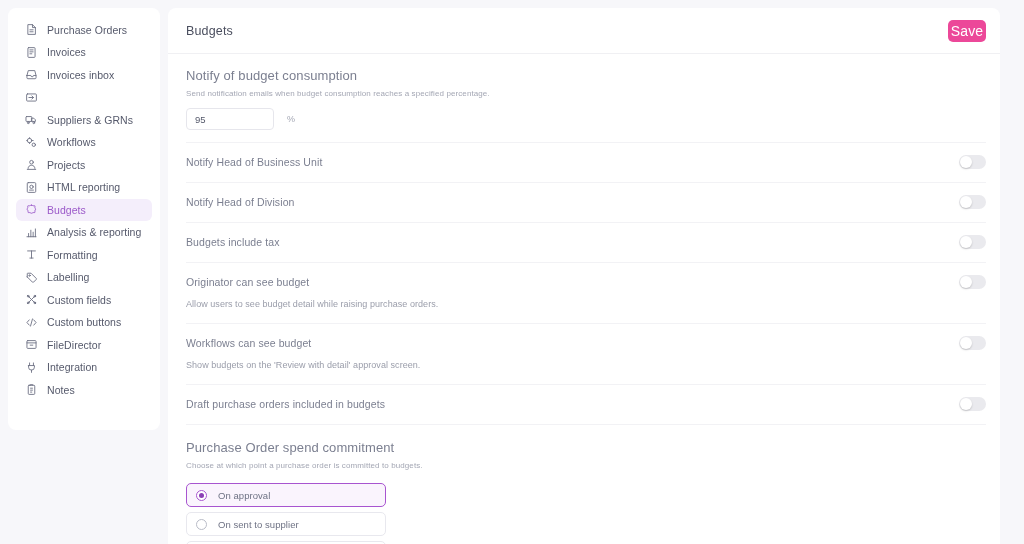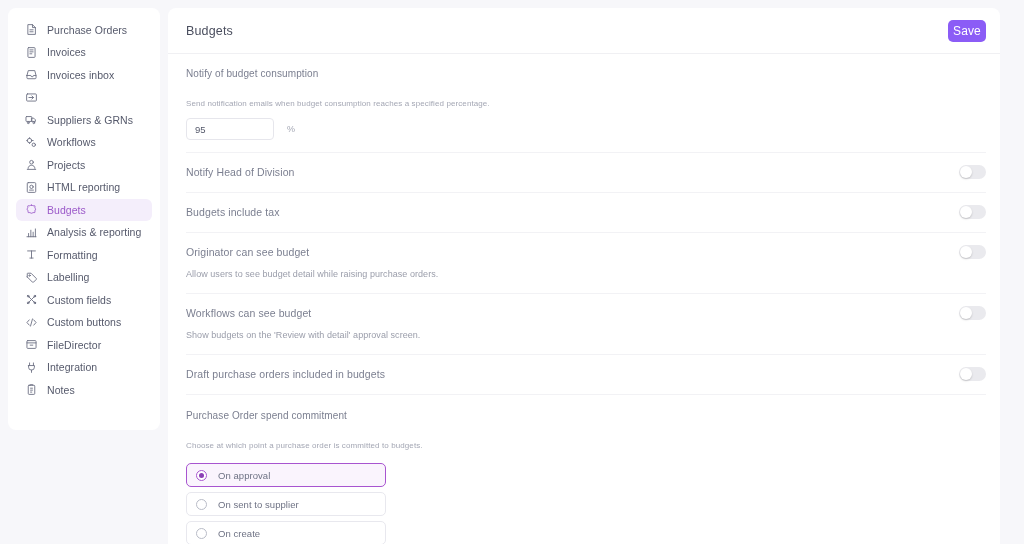--- a/index.html
+++ b/index.html
@@ -85,46 +85,46 @@
     align-items: center;
     padding: 0 14px 0 18px;
   }
   .page-title {
     font-size: 12.5px;
     color: #4a4e5e;
     letter-spacing: .15px;
   }
   .save-button {
     margin-left: auto;
-    background: #8b5cf6;
+    background: #ec4899;
     color: #ffffff;
     border: none;
     border-radius: 5px;
-    font-size: 12px;
+    font-size: 14px;
     font-family: "Liberation Sans", sans-serif;
     width: 38px;
     height: 22px;
     cursor: pointer;
     letter-spacing: .1px;
   }
 
   .panel-body {
     padding: 0 14px 0 18px;
   }
 
   .section-title {
-    font-size: 10px;
+    font-size: 13px;
     color: #7b7f90;
     letter-spacing: .1px;
   }
   .section-desc {
     font-size: 8px;
     color: #a4a7b4;
     letter-spacing: .1px;
-    margin-top: 20px;
+    margin-top: 6px;
   }
 
   
   .consumption {
     padding-top: 14px;
     padding-bottom: 12px;
   }
   .pct-row {
     display: flex;
     align-items: center;
@@ -442,20 +442,28 @@
         <div class="section-desc">Send notification emails when budget consumption reaches a specified percentage.</div>
         <div class="pct-row">
           <input class="pct-input" type="text" value="95" style="">
           <span class="pct-symbol">%</span>
         </div>
       </div>
 
       <div id="settings-rows">
           <div class="setting-row">
             <div class="setting-text">
+              <div class="setting-label">Notify Head of Business Unit</div>
+            </div>
+            <div class="toggle">
+              <div class="knob"></div>
+            </div>
+          </div>
+          <div class="setting-row">
+            <div class="setting-text">
               <div class="setting-label">Notify Head of Division</div>
             </div>
             <div class="toggle">
               <div class="knob"></div>
             </div>
           </div>
           <div class="setting-row">
             <div class="setting-text">
               <div class="setting-label">Budgets include tax</div>
             </div>

